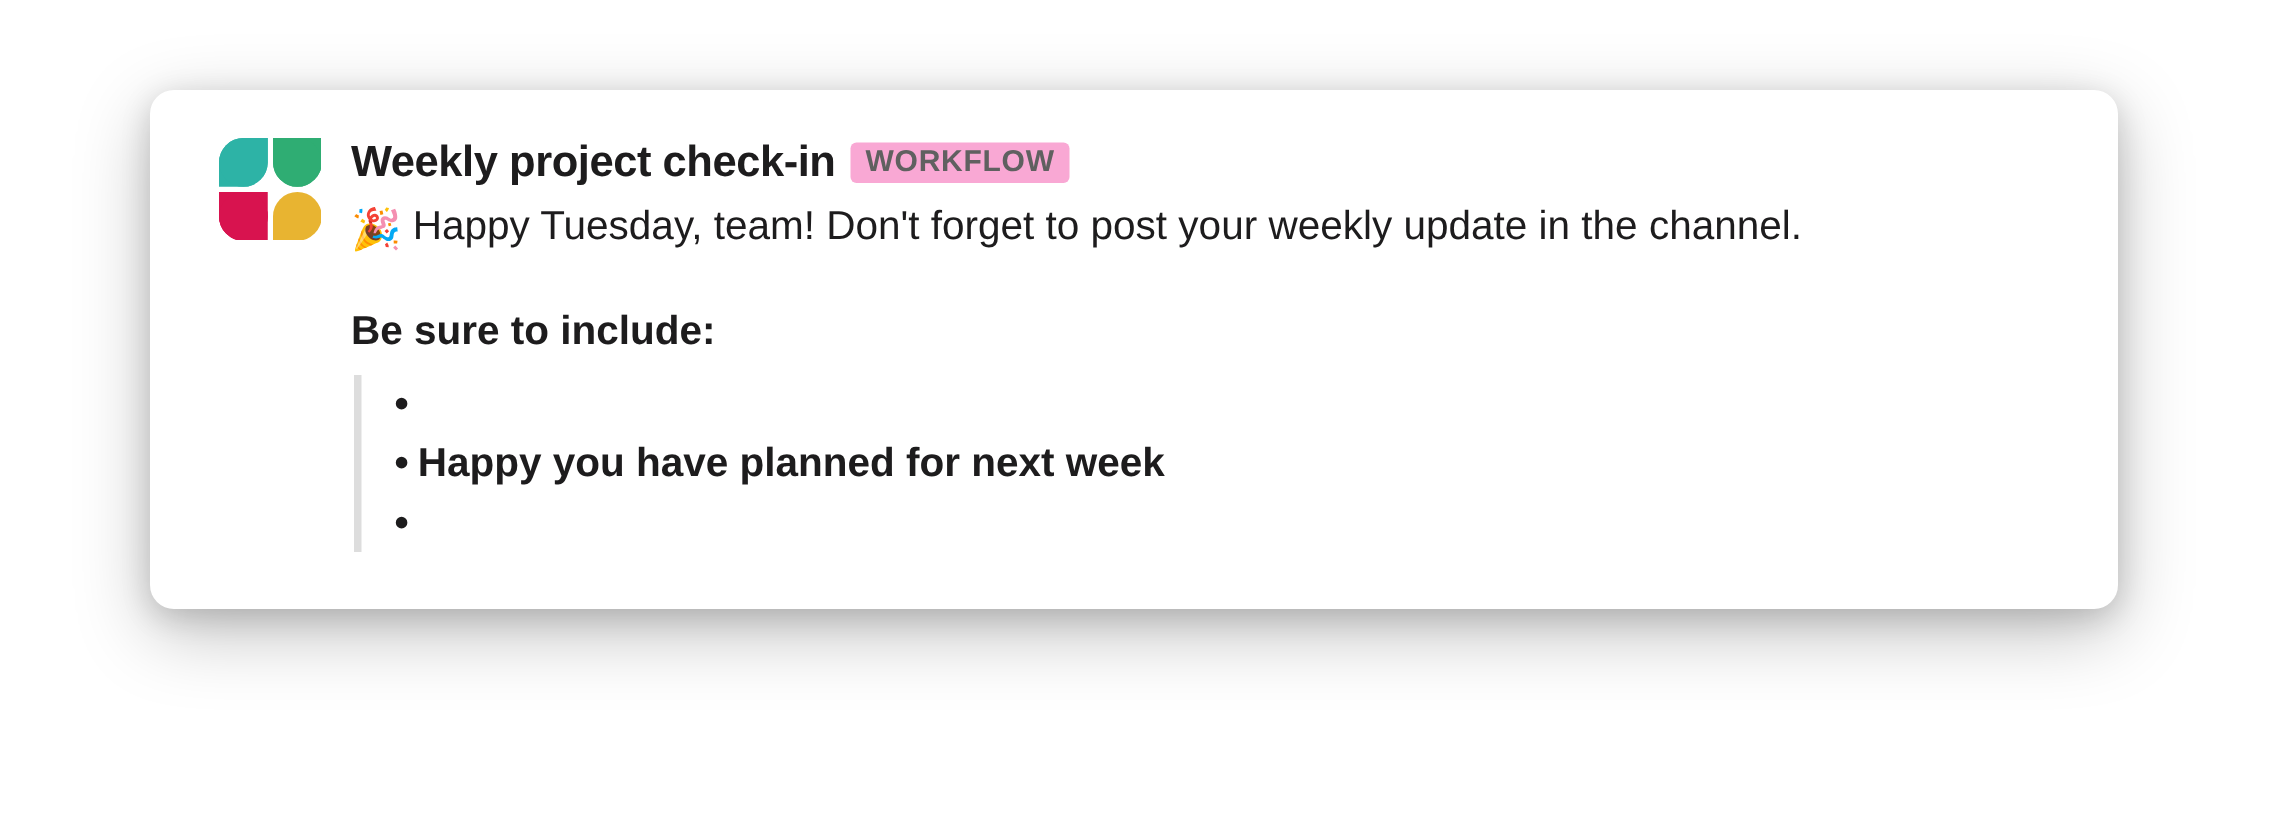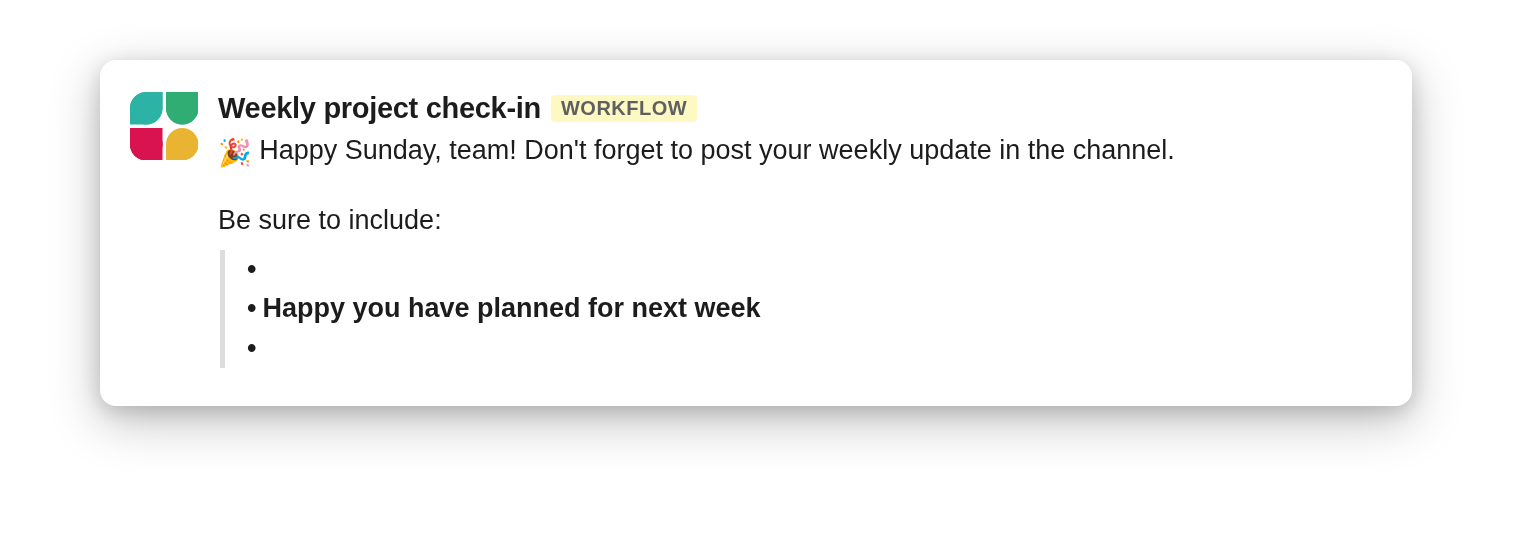--- a/index.html
+++ b/index.html
@@ -16,21 +16,21 @@
       align-items: flex-start;
       justify-content: flex-start;
       padding: 60px 0 0 0;
     }
     .message-card {
       width: 1312px;
       margin-left: 100px;
       background: #ffffff;
       border-radius: 16px;
       box-shadow: 0 15px 50px rgba(0,0,0,0.25), 0 5px 20px rgba(0,0,0,0.15);
-      padding: 30px 40px 38px 28px;
+      padding: 30px 40px 38px 44px;
       display: flex;
       align-items: flex-start;
       gap: 18px;
     }
     .avatar {
       width: 72px;
       height: 72px;
       flex-shrink: 0;
       display: grid;
       grid-template-columns: 1fr 1fr;
@@ -53,21 +53,21 @@
       gap: 10px;
       margin-bottom: 6px;
     }
     .title {
       font-size: 29px;
       font-weight: 800;
       color: #1d1c1d;
       letter-spacing: -0.3px;
     }
     .badge {
-      background: #fef9c3;
+      background: #f9a8d4;
       color: #606060;
       font-size: 20px;
       font-weight: 600;
       letter-spacing: 0.5px;
       padding: 2px 10px 2px 10px;
       border-radius: 4px;
       text-transform: uppercase;
     }
     .message-body {
       font-size: 27px;
@@ -77,21 +77,21 @@
     }
     .emoji {
       display: inline-block;
       vertical-align: -3px;
     }
     .intro-line {
       margin-bottom: 28px;
     }
     .include-label {
       margin-bottom: 10px;
-      font-weight: 400;
+      font-weight: 700;
       margin-top: 17px;
     }
     .quote-block {
       border-left: 5px solid #dddddd;
       padding-left: 22px;
       margin-left: 2px;
     }
     .bullet-item {
       font-weight: 700;
       font-size: 27px;
@@ -132,21 +132,21 @@
 
   <div class="content">
     <div class="header-row">
       <span class="title">Weekly project check-in</span>
       <span class="badge">WORKFLOW</span>
     </div>
 
     <div class="message-body">
       <div class="intro-line">
         <span class="emoji">🎉</span>
-        <span>Happy Sunday, team! Don't forget to post your weekly update in the channel.</span>
+        <span>Happy Tuesday, team! Don't forget to post your weekly update in the channel.</span>
       </div>
 
       <div class="include-label">Be sure to include:</div>
 
       <div class="quote-block">
         <div class="bullet-item">
           <span class="bullet-dot">•</span>
         </div>
         <div class="bullet-item">
           <span class="bullet-dot">•</span>

